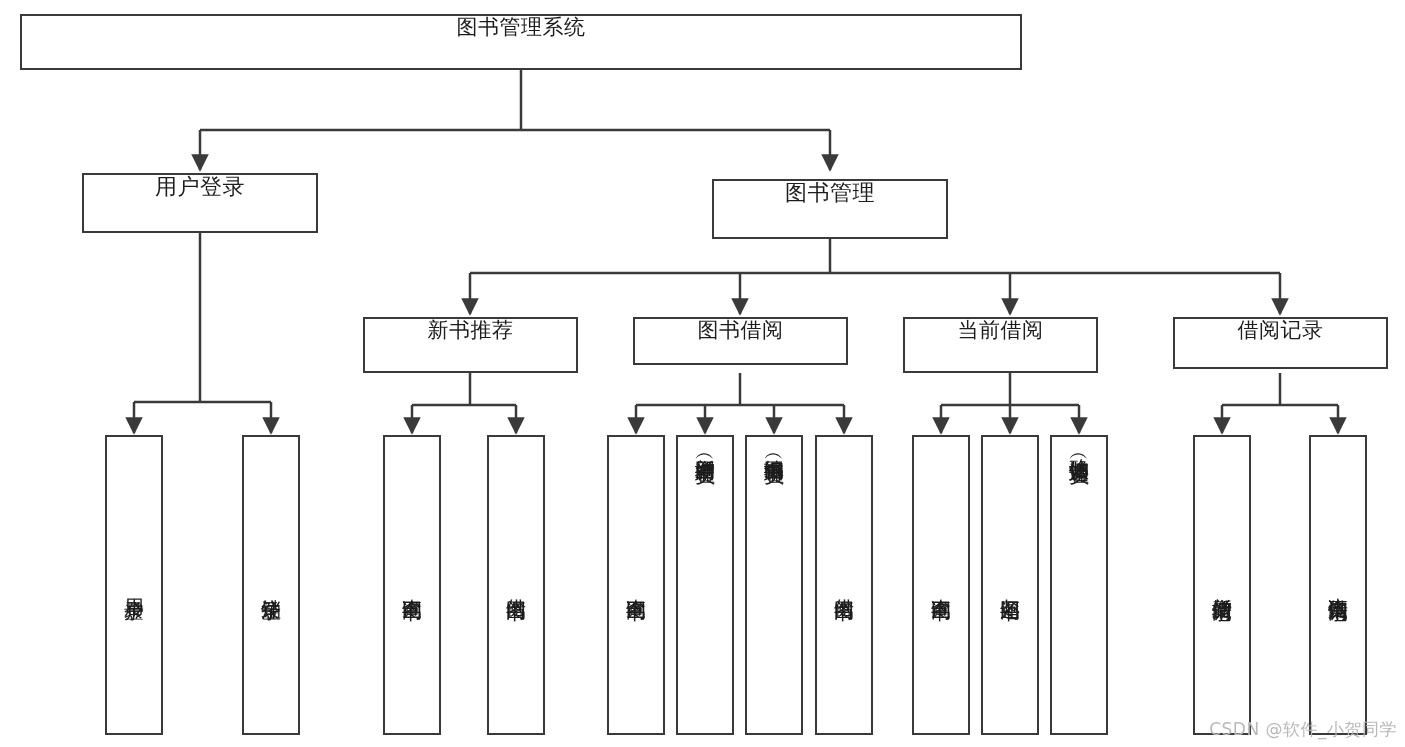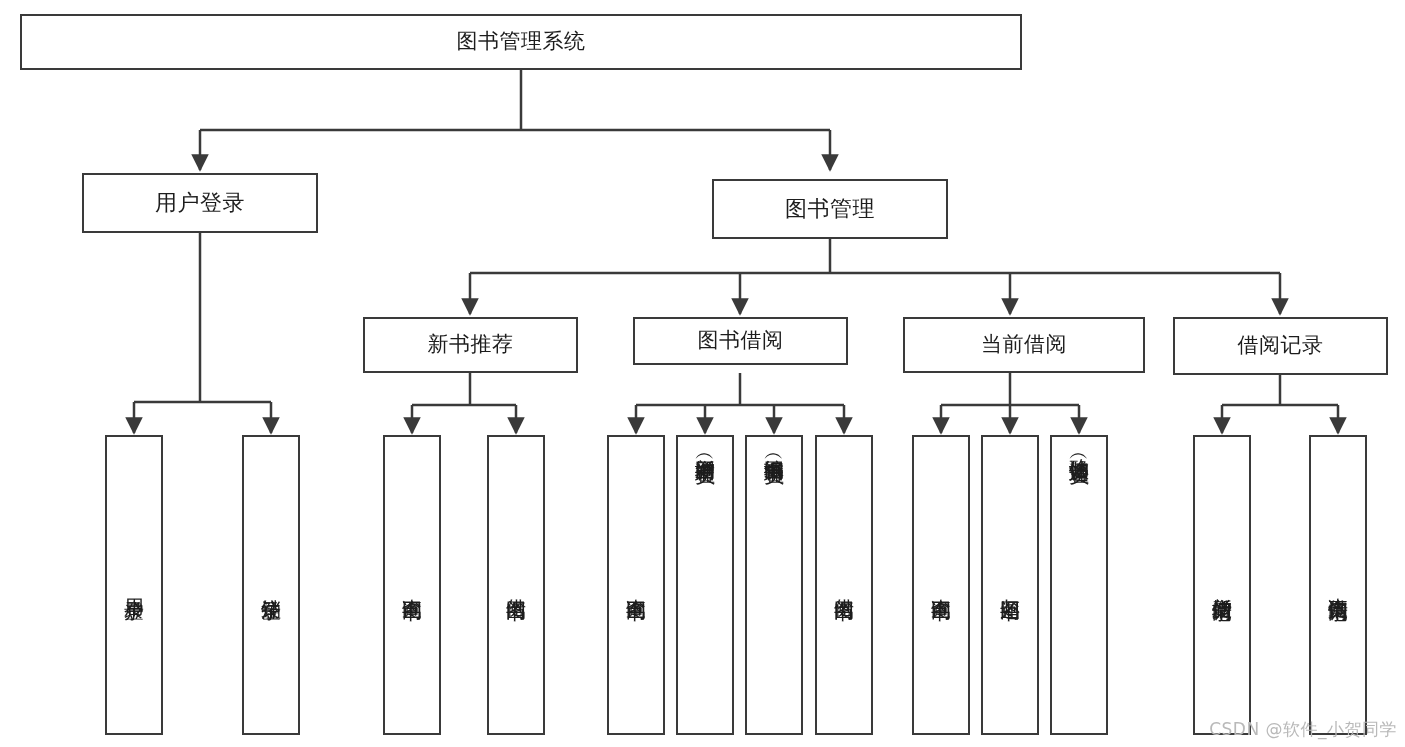--- a/index.html
+++ b/index.html
@@ -25,21 +25,20 @@
     width: 1405px;
     height: 747px;
     pointer-events: none;
   }
   .node {
     position: absolute;
     box-sizing: border-box;
     background: #ffffff;
     border: 2px solid #3a3a3a;
     display: flex;
-    align-items: center;
     justify-content: center;
     z-index: 2;
   }
   .node-label {
     color: #1d1d1d;
     white-space: nowrap;
     letter-spacing: 0.5px;
   }
   
   .node.horiz .node-label {
@@ -143,24 +142,24 @@
   <div class="node horiz lvl1" style="left:712px; top:179px; width:236px; height:60px;">
     <span class="node-label">图书管理</span>
   </div>
 
   <div class="node horiz" style="left:363px; top:317px; width:215px; height:56px;">
     <span class="node-label">新书推荐</span>
   </div>
   <div class="node horiz" style="left:633px; top:317px; width:215px; height:48px;">
     <span class="node-label">图书借阅</span>
   </div>
-  <div class="node horiz" style="left:903px; top:317px; width:242px; height:56px;">
+  <div class="node horiz" style="left:903px; top:317px; width:195px; height:56px;">
     <span class="node-label">当前借阅</span>
   </div>
-  <div class="node horiz" style="left:1173px; top:317px; width:215px; height:58px;">
+  <div class="node horiz" style="left:1173px; top:317px; width:215px; height:52px;">
     <span class="node-label">借阅记录</span>
   </div>
 
   <div class="node vert centered" style="left:105px; top:435px; width:58px; height:300px;">
     <span class="node-label">用户登录</span>
   </div>
   <div class="node vert centered" style="left:242px; top:435px; width:58px; height:300px;">
     <span class="node-label">注销登录</span>
   </div>
 

